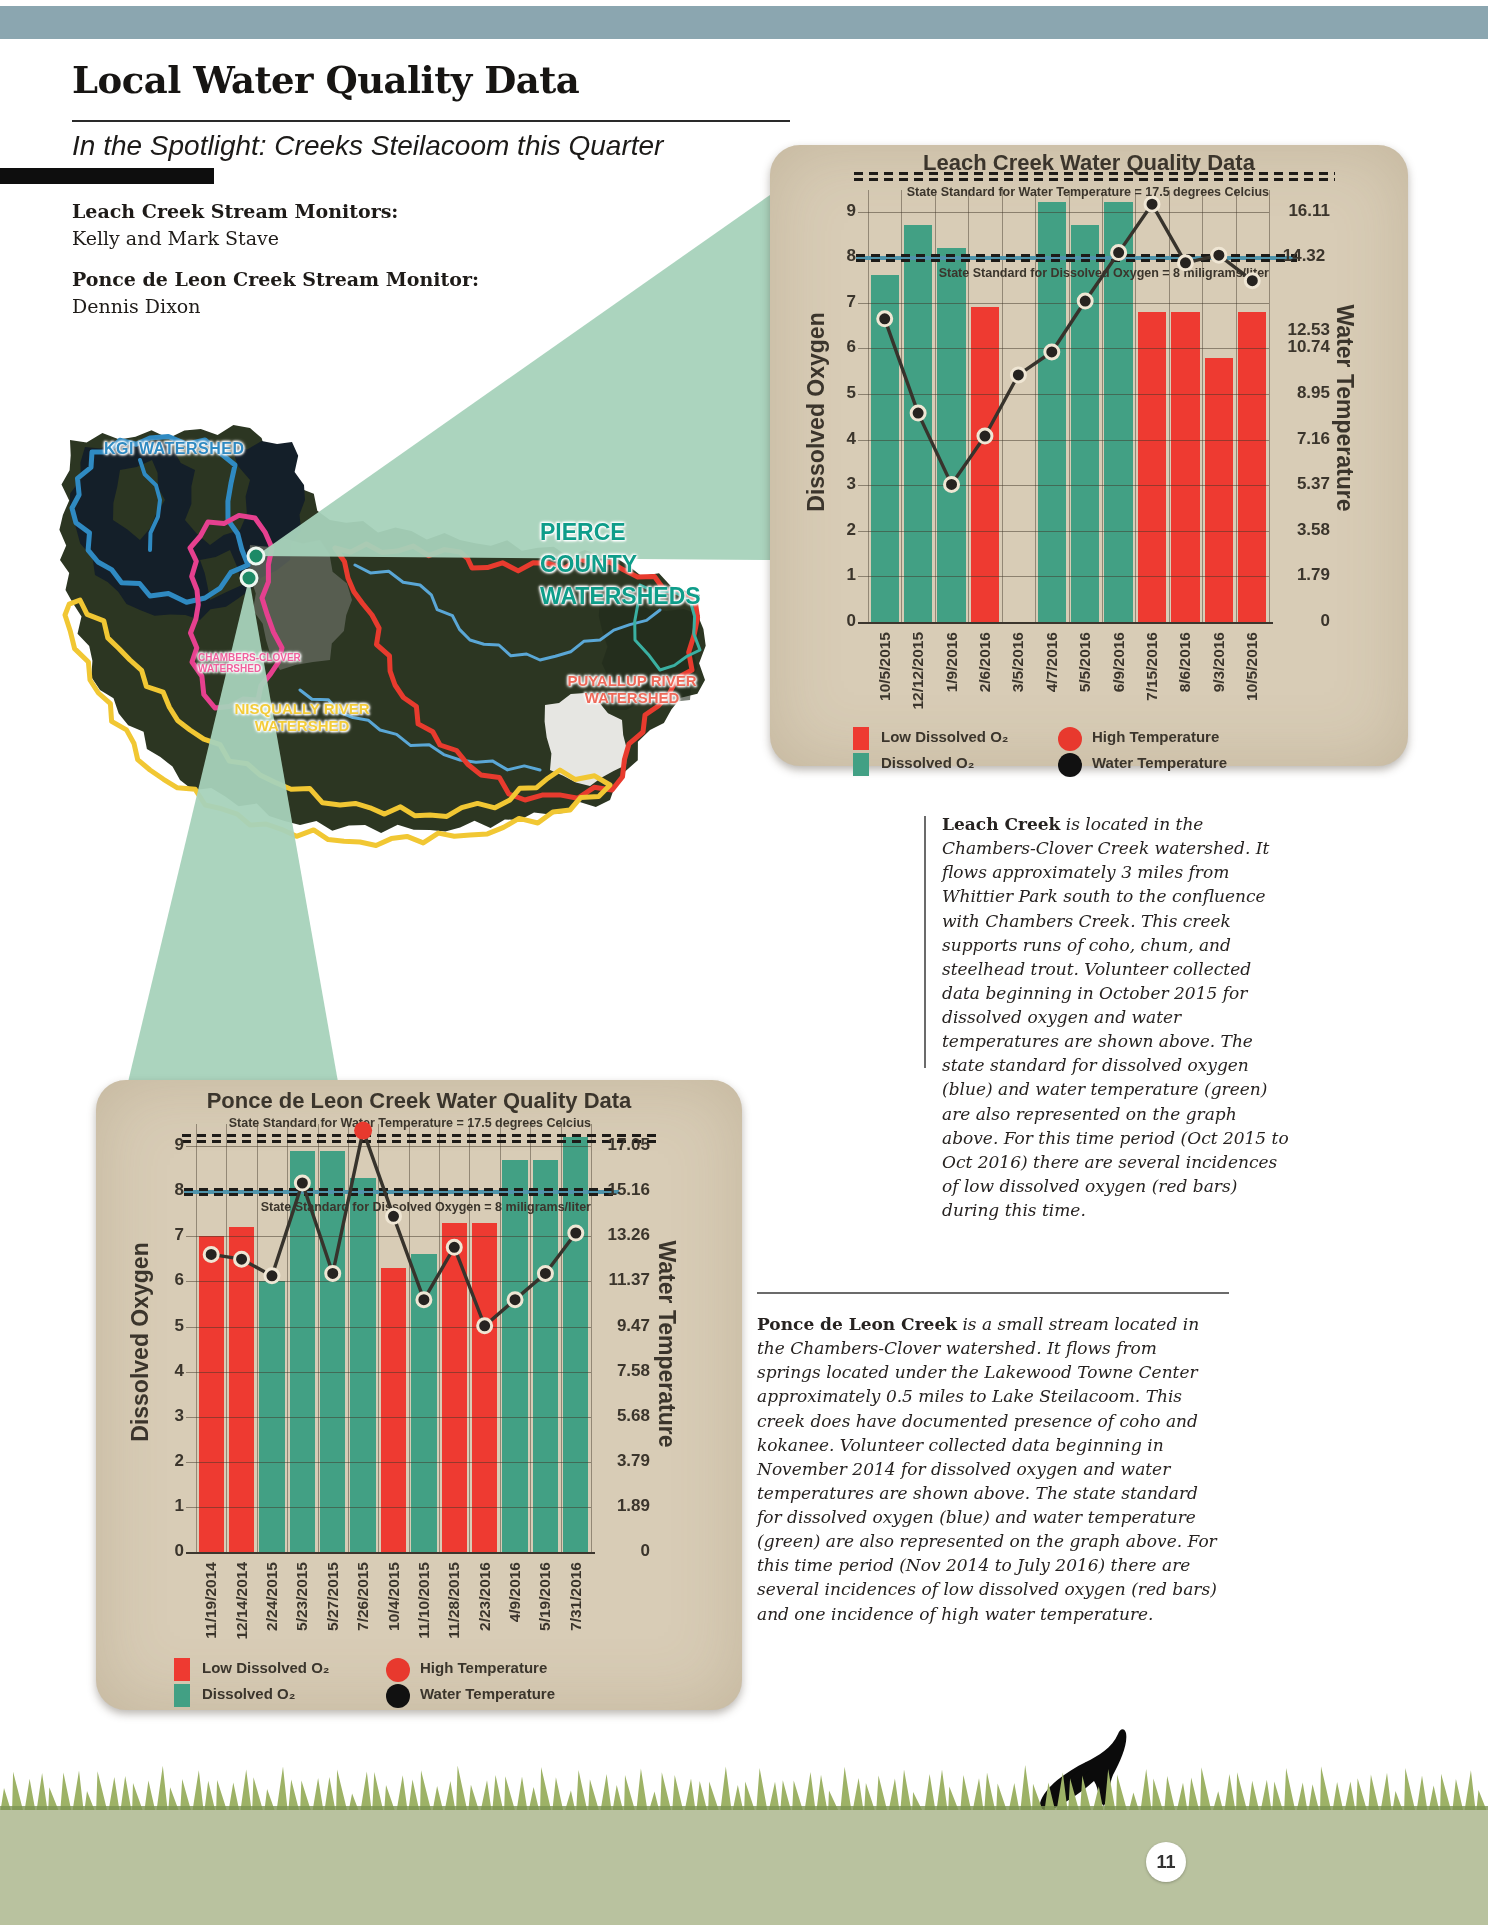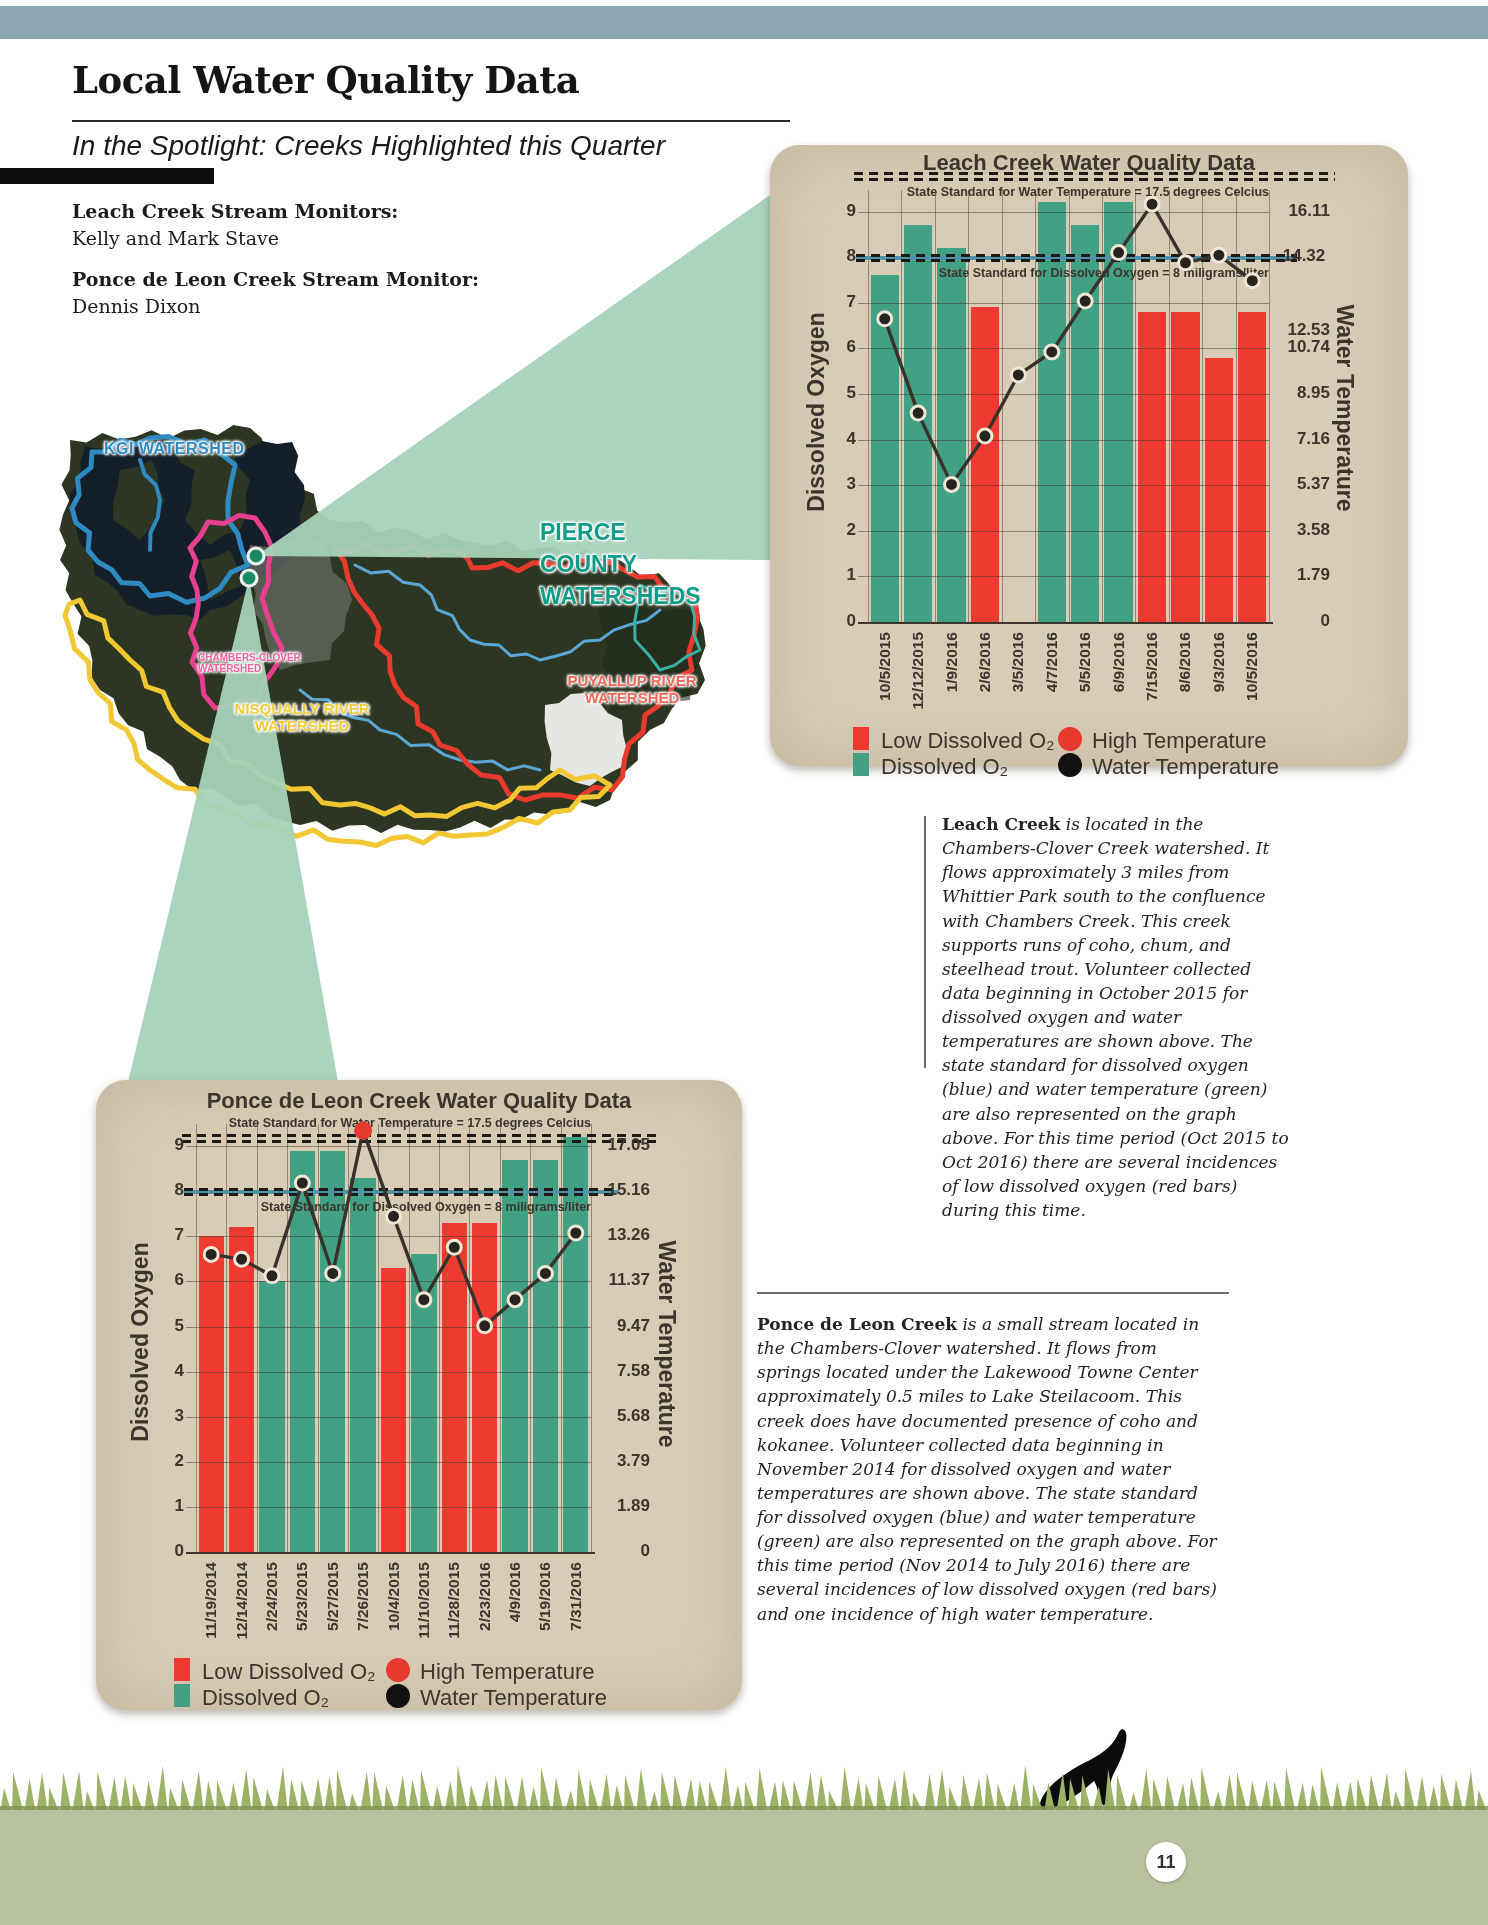--- a/index.html
+++ b/index.html
@@ -15,38 +15,38 @@
   .rule{background:#2a2a2a;}
   .thin-rule{background:#6b6b6b;}
   .card{background:#d8ccb6;border-radius:30px;
         box-shadow:0 4px 9px rgba(60,50,35,.35), inset 0 0 70px rgba(125,105,70,.22);}
   .chart-title{font-weight:bold;font-size:22px;color:#3b352c;text-align:center;}
   .tick{font-size:17px;font-weight:bold;color:#3b352c;}
   .std-label{font-size:12.5px;font-weight:bold;color:#3b352c;text-align:right;white-space:nowrap;}
   .date-label{font-size:15.5px;font-weight:bold;color:#3b352c;white-space:nowrap;
               transform:rotate(-90deg) translateX(-100%);transform-origin:top left;}
   .axis-label{font-size:23px;font-weight:bold;color:#3b352c;white-space:nowrap;}
-  .legend-label{font-size:22px;font-weight:normal;color:#3b352c;white-space:nowrap;}
+  .legend-label{font-size:15px;font-weight:bold;color:#3b352c;white-space:nowrap;}
   .hgrid{height:1px;background:rgba(64,54,40,.5);}
   .vgrid{width:1px;background:rgba(64,54,40,.45);}
   .dash2{height:3px;background:repeating-linear-gradient(90deg,#1d1b18 0 9px,rgba(0,0,0,0) 9px 15px);}
   .map-label{font-weight:bold;white-space:nowrap;
      text-shadow:0 0 3px #fff,0 0 3px #fff,0 0 4px #fff,1px 1px 2px #fff,-1px -1px 2px #fff;}
   .pgnum{background:#fff;border-radius:50%;width:40px;height:40px;line-height:40px;text-align:center;
      font-weight:bold;font-size:18px;color:#333;box-shadow:0 1px 3px rgba(0,0,0,.25);}
 </style>
 </head>
 <body>
 
 <div class="abs" style="left:0;top:6px;width:1488px;height:33px;background:#8ba6b0;"></div>
 <div class="abs" style="left:0;top:168px;width:214px;height:16px;background:#0e0e0e;"></div>
 
 <div class="abs page-title" style="left:72px;top:58px;">Local Water Quality Data</div>
 <div class="abs rule" style="left:72px;top:120px;width:718px;height:2px;"></div>
-<div class="abs page-subtitle" style="left:72px;top:130px;">In the Spotlight: Creeks Highlighted this Quarter</div>
+<div class="abs page-subtitle" style="left:72px;top:130px;">In the Spotlight: Creeks Steilacoom this Quarter</div>
 
 <div class="abs monitor-label" style="left:72px;top:200px;">Leach Creek Stream Monitors:</div>
 <div class="abs monitor-name" style="left:72px;top:227px;">Kelly and Mark Stave</div>
 <div class="abs monitor-label" style="left:72px;top:268px;">Ponce de Leon Creek Stream Monitor:</div>
 <div class="abs monitor-name" style="left:72px;top:295px;">Dennis Dixon</div>
 
 <svg class="abs" style="left:0;top:0;" width="1488" height="1925" viewBox="0 0 1488 1925" id="map-svg">
     <path d="M70,440 L86.6,442.6 L102.4,432.9 L119.3,439.6 L135.5,436.7 L151.5,430.2 L168.5,438.2 L184.4,430.5 L200.8,429.1 L217.6,435.0 L233.4,424.9 L250.0,428.0 L261.6,438.1 L266.4,454.2 L283.2,459.7 L289.4,474.5 L297.6,487.5 L313.8,493.7 L317.3,510.8 L330.0,520.0 L346.2,522.8 L363.1,521.1 L378.0,532.4 L395.4,527.4 L411.5,531.1 L426.8,539.5 L444.5,532.9 L460.0,540.0 L475.4,543.3 L490.9,545.7 L507.2,540.2 L521.8,550.7 L537.8,547.8 L553.7,546.7 L568.4,556.6 L584.8,550.0 L600.0,555.0 L615.5,557.6 L628.8,565.9 L641.3,575.9 L659.0,573.3 L670.5,585.8 L685.1,590.8 L700.0,595.0 L696.5,612.3 L703.4,628.9 L705.7,645.8 L699.1,663.3 L705.0,680.0 L697.4,693.7 L680.9,697.7 L671.4,709.4 L663.9,723.1 L650.0,730.0 L637.9,741.7 L637.8,760.2 L625.1,771.5 L615.5,784.6 L610.0,800.0 L595.8,807.0 L578.9,801.8 L565.6,812.8 L550.2,814.4 L534.0,812.4 L520.0,820.0 L504.8,819.5 L490.5,828.1 L474.5,820.8 L460.1,827.5 L445.3,831.5 L430.0,830.0 L413.7,829.7 L397.7,824.8 L381.1,833.0 L365.1,824.9 L348.8,825.5 L332.3,830.8 L316.4,821.0 L300.0,825.0 L284.4,820.9 L269.1,816.0 L256.7,803.6 L238.6,806.3 L225.2,796.4 L211.2,788.1 L193.2,790.3 L180.0,780.0 L172.5,766.6 L160.4,757.1 L146.9,749.0 L143.6,731.8 L128.2,725.3 L118.7,713.6 L113.5,698.2 L100.0,690.0 L91.3,676.9 L92.4,660.7 L89.2,645.9 L77.5,633.7 L81.5,616.6 L73.1,603.4 L65.5,589.9 L69.2,573.0 L60.0,560.0 L66.2,545.4 L59.4,529.7 L62.9,514.9 L69.2,500.4 L61.5,484.6 L69.6,470.2 L70.7,455.2 L70.0,440.0 Z" fill="#2c3622" stroke="none" stroke-linejoin="round" stroke-linecap="round"></path>
     <path d="M85,447 L100.3,448.6 L114.6,440.2 L130.2,445.1 L145.1,442.3 L160.0,440.0 L172.8,448.7 L180.8,462.9 L195.0,470.0 L191.4,486.6 L191.4,503.9 L185.0,520.0 L196.6,533.4 L210.0,545.0 L223.8,535.1 L240.0,530.0 L246.9,514.0 L245.6,496.5 L250.0,480.0 L237.5,465.4 L232.0,447.0 L247.3,449.5 L261.7,441.0 L277.1,444.1 L292.0,442.0 L298.2,455.8 L294.6,471.9 L304.0,485.0 L305.0,500.0 L299.5,514.6 L301.2,530.9 L290.5,544.2 L290.0,560.0 L276.8,570.2 L261.4,577.5 L250.0,590.0 L238.2,598.6 L226.0,606.7 L210.5,609.2 L200.0,620.0 L185.4,614.9 L170.1,614.5 L154.5,615.7 L140.0,610.0 L126.5,604.1 L118.2,591.7 L107.6,582.0 L95.0,575.0 L92.5,557.3 L80.2,543.4 L75.6,526.5 L70.0,510.0 L70.1,493.4 L80.9,479.3 L80.4,462.6 L85.0,447.0 Z" fill="#141f29" stroke="none" stroke-linejoin="round" stroke-linecap="round"></path>
     <path d="M120,470 L136.7,467.1 L152.0,460.0 L157.6,472.9 L157.9,487.6 L165.0,500.0 L156.5,513.2 L150.3,527.9 L140.0,540.0 L127.1,529.2 L113.0,520.0 L113.4,503.1 L117.3,486.6 L120.0,470.0 Z" fill="#2c3622" stroke="none" stroke-linejoin="round" stroke-linecap="round"></path>

